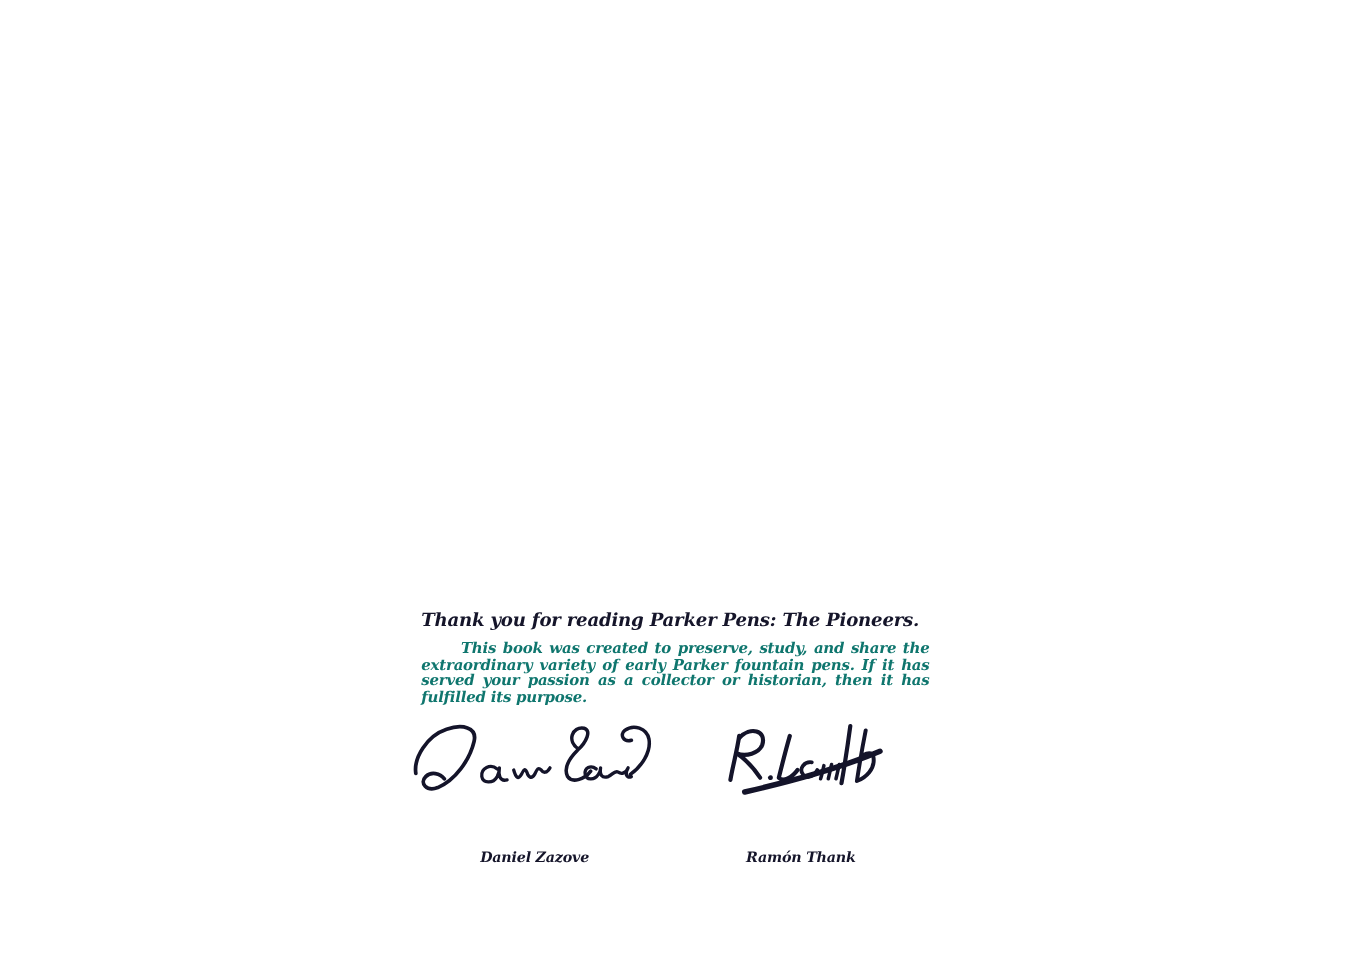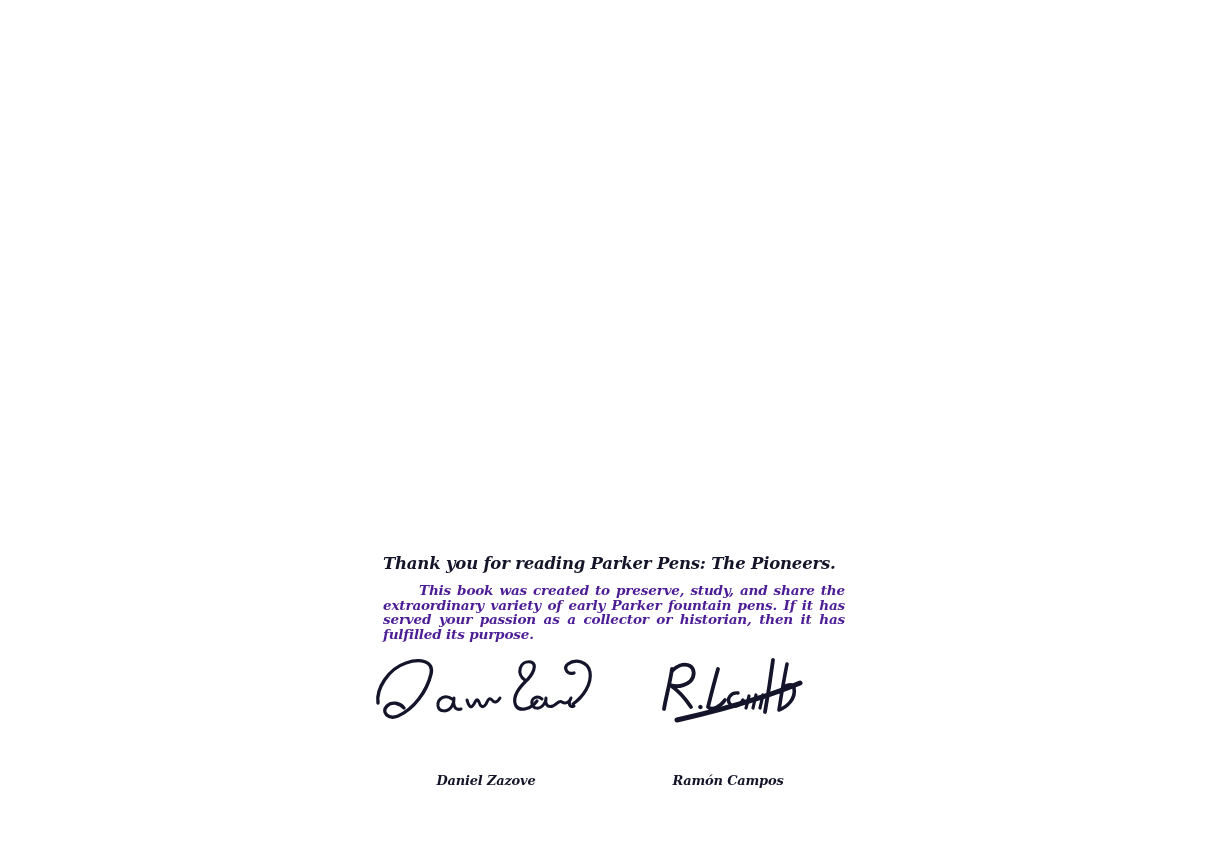--- a/index.html
+++ b/index.html
@@ -32,21 +32,21 @@
     left: 383px;
     top: 583px;
     width: 462px;
     font-style: italic;
     font-weight: bold;
     font-size: 13.6px;
     line-height: 14.5px;
     letter-spacing: -0.2px;
     text-align: justify;
     text-indent: 36px;
-    color: #4c1d95;
+    color: #0f766e;
   }
   .signature-svg {
     position: absolute;
   }
   .sig1 { left: 374px; top: 651px; width: 224px; height: 78px; }
   .sig2 { left: 652px; top: 655px; width: 152px; height: 70px; }
   .signature-label {
     position: absolute;
     top: 773px;
     font-style: italic;
@@ -87,15 +87,15 @@
     <path stroke-width="3.2" d="M97,41 C96,45 95,50 94,53"></path>
     <path stroke-width="3.2" d="M104,40 C103,44 102,49 101,53"></path>
     <path stroke-width="3.2" d="M111,40 C110,44 109,49 108,53"></path>
     <path stroke-width="3.8" d="M121,5 C119,20 116,40 113,57"></path>
     <path stroke-width="3.6" d="M135,9 C132,24 129,42 127,55 C135,52 144,44 142,33 C140,27 132,30 128,37"></path>
     <path stroke-width="5" d="M25,65 C60,57 110,44 148,28"></path>
   </svg>
 
   <div class="signature-label label1">Daniel Zazove</div>
 
-  <div class="signature-label label2">Ramón Campos</div>
+  <div class="signature-label label2">Ramón Thank</div>
 
 </div>
 
 </body></html>

